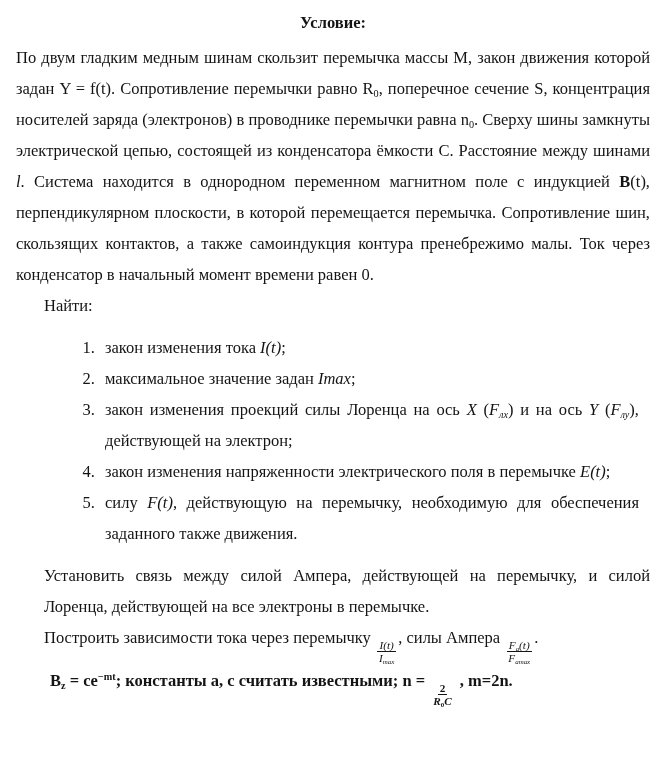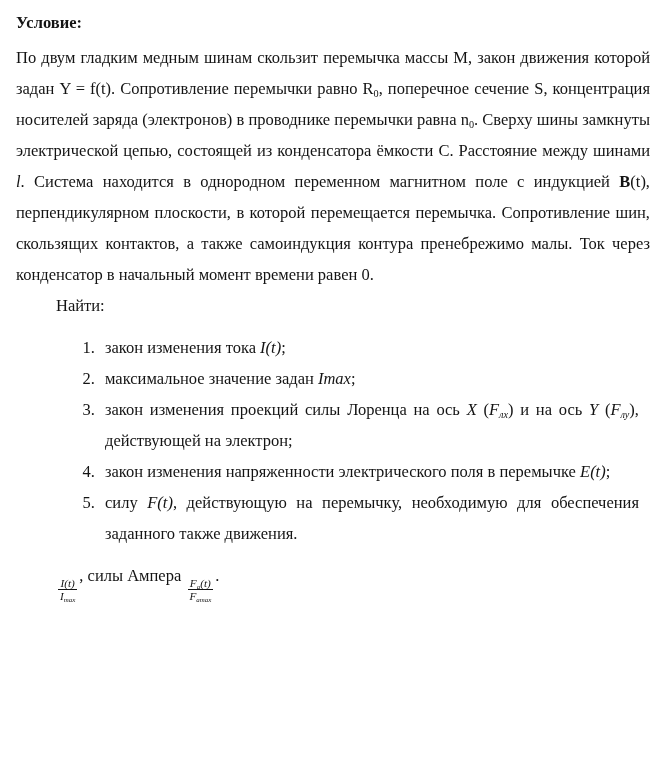--- a/index.html
+++ b/index.html
@@ -7,22 +7,22 @@
   body {
     width: 666px;
     height: 770px;
     overflow: hidden;
     font-family: "Liberation Serif", serif;
     font-size: 16.5px;
     color: #141414;
   }
   .page { padding: 8px 16px 0 16px; }
   p { line-height: 31px; text-align: justify; }
-  .title { text-align: left; font-weight: bold; line-height: 30px; margin-bottom: 4px; font-family: Liberation Serif, serif; }
-  .indent1 { margin-left: 40px; }
+  .title { text-align: center; font-weight: bold; line-height: 30px; margin-bottom: 4px; font-family: Liberation Serif, serif; }
+  .indent1 { margin-left: 28px; }
   .indent2 { margin-left: 34px; }
   ol { margin: 11px; padding-left: 72px; }
   li { line-height: 31px; text-align: justify; padding-left: 6px; }
   sub, sup { font-size: 0.62em; line-height: 0; }
   sub { vertical-align: -0.28em; }
   sup { vertical-align: 0.55em; }
   .it { font-style: italic; }
   .bd { font-weight: bold; }
   .frac {
     display: inline-flex;
@@ -48,25 +48,30 @@
   <p class="indent1">Найти:</p>
 
   <ol>
     <li><span>закон изменения тока </span><span class="it">I(t)</span><span>;</span></li>
     <li><span>максимальное значение задан </span><span class="it">Imax</span><span>;</span></li>
     <li><span>закон изменения проекций силы Лоренца на ось </span><span class="it">X</span><span> (</span><span class="it">F</span><sub class="it">лх</sub><span>) и на ось </span><span class="it">Y</span><span> (</span><span class="it">F</span><sub class="it">лу</sub><span>), действующей на электрон;</span></li>
     <li><span>закон изменения напряженности электрического поля в перемычке </span><span class="it">E(t)</span><span>;</span></li>
     <li><span>силу </span><span class="it">F(t)</span><span>, действующую на перемычку, необходимую для обеспечения заданного также движения.</span></li>
   </ol>
 
+  <p class="indent1"><span>Установить связь между силой Ампера, действующей на перемычку, и силой Лоренца, действующей на все электроны в перемычке.</span></p>
 
-  <p class="indent1"><span class="frac">
+  <p class="indent1"><span>Построить зависимости тока через перемычку </span><span class="frac">
         <span class="fnum"><span class="it">I(t)</span></span>
         <span class="fden"><span class="it">I</span><sub class="it">max</sub></span>
       </span><span>, силы Ампера </span><span class="frac">
         <span class="fnum"><span class="it">F</span><sub class="it">a</sub><span class="it">(t)</span></span>
         <span class="fden"><span class="it">F</span><sub class="it">a</sub><sub class="it">max</sub></span>
       </span><span>.</span></p>
 
 
 
+  <p class="indent2"><span class="bd">B</span><sub class="bd">z</sub><span class="bd"> =  c</span><span class="bd">e</span><sup class="bd">−mt</sup><span class="bd">; константы a, c считать известными; n = </span><span class="frac">
+        <span class="fnum"><span class="bd">2</span></span>
+        <span class="fden"><span class="it bd">R</span><sub class="bd">0</sub><span class="it bd">C</span></span>
+      </span><span class="bd"> , m=2n.</span></p>
 
 </div>
 
 </body></html>

